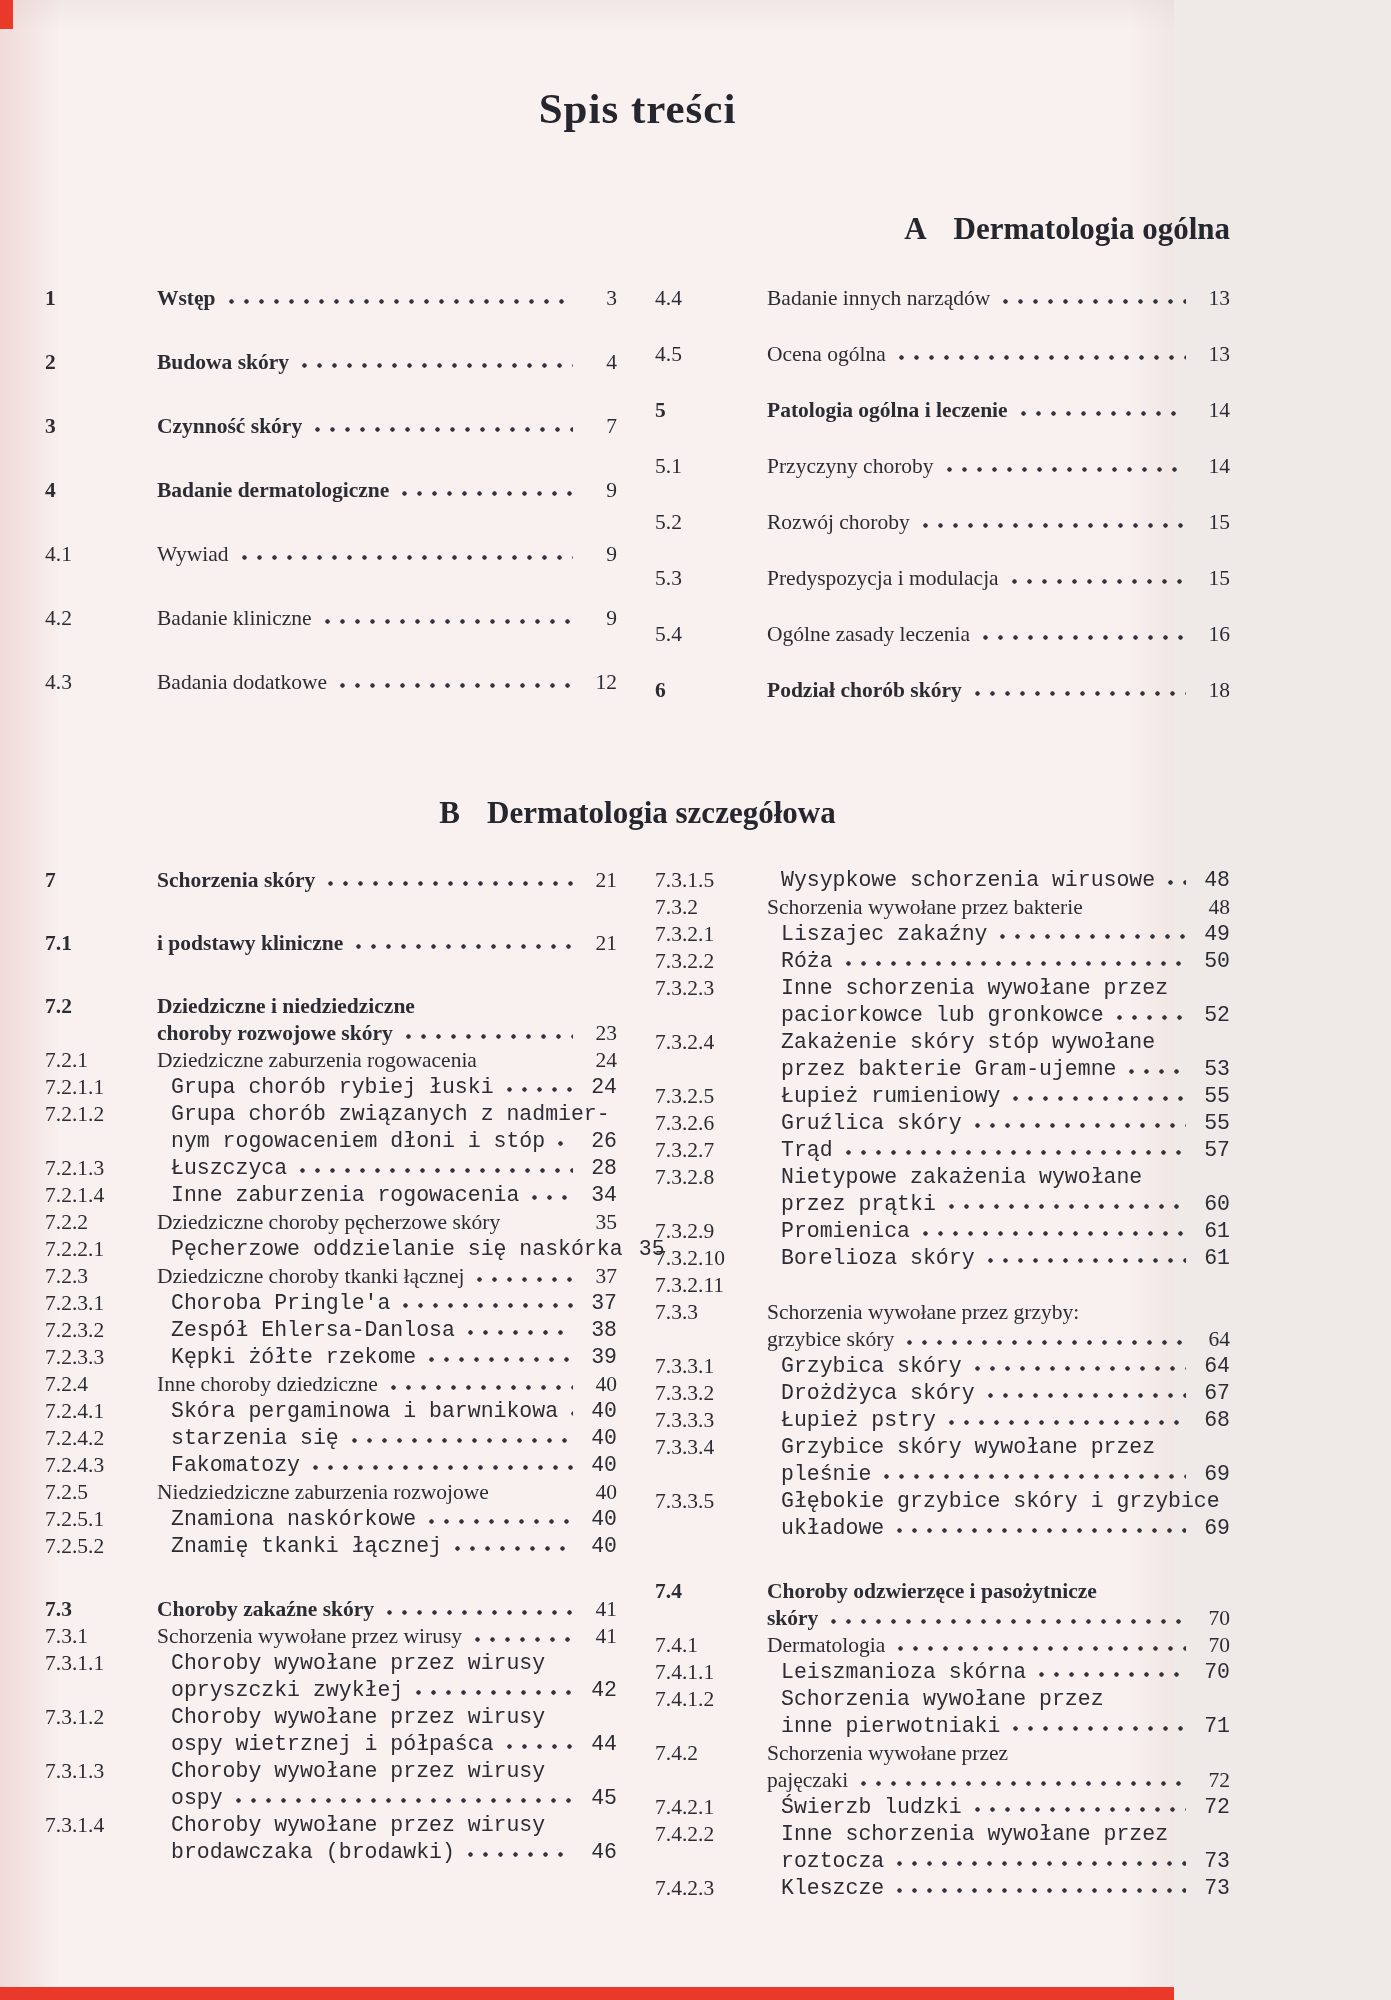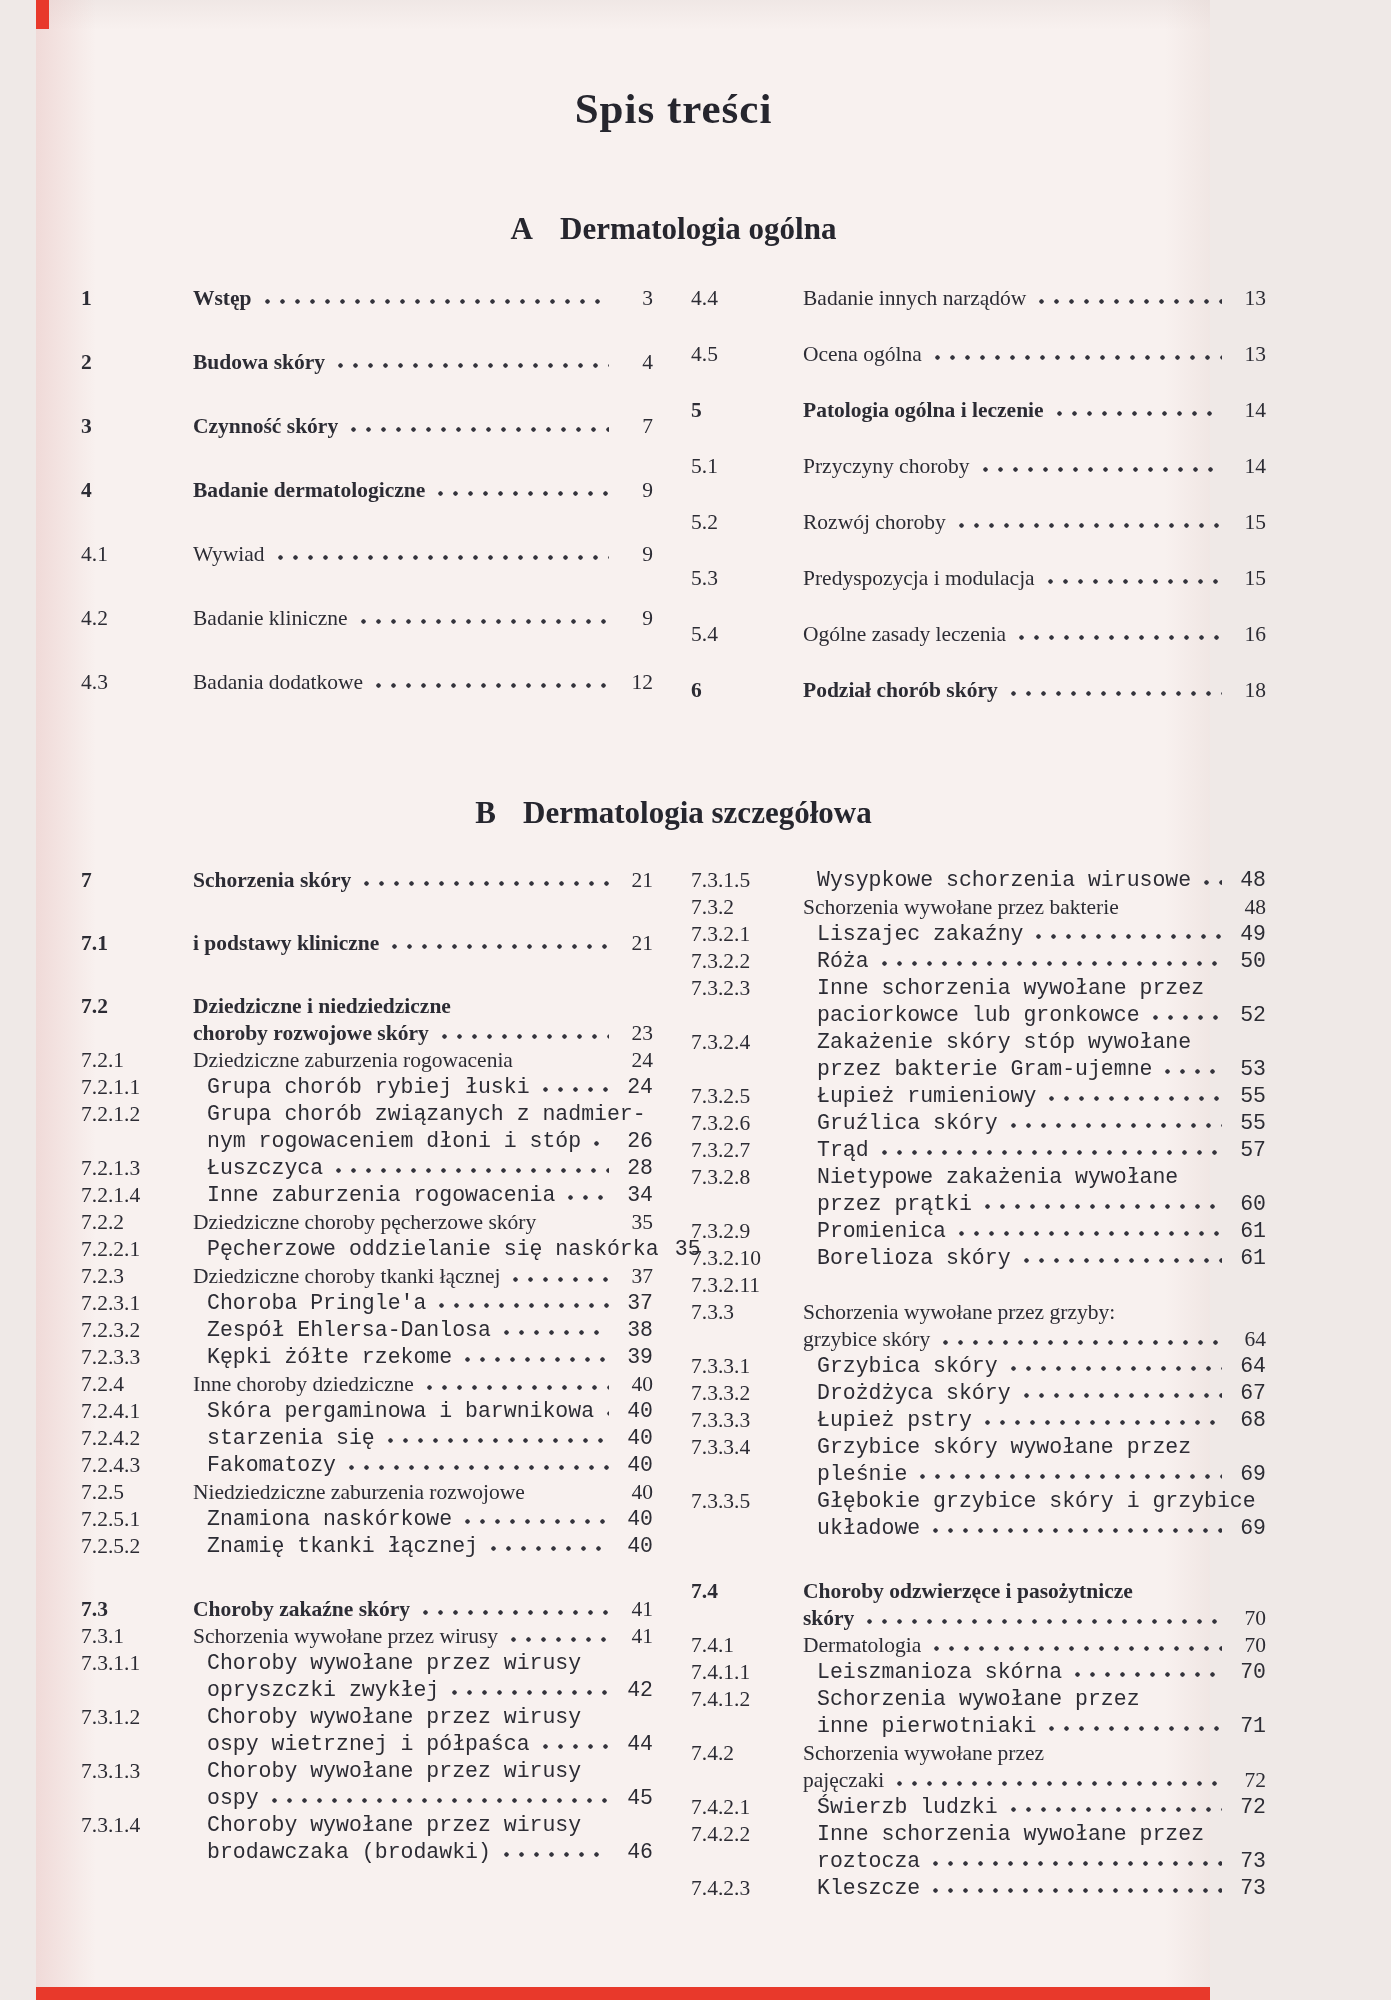--- a/index.html
+++ b/index.html
@@ -10,32 +10,31 @@
     color:#2c2c34;
     overflow:hidden;
   }
   .page{
     position:relative;width:1174px;height:2000px;
     background:
       linear-gradient(90deg, rgba(230,190,188,0.45) 0px, rgba(248,241,239,0) 60px),
       linear-gradient(270deg, rgba(226,210,206,0.35) 0px, rgba(248,241,239,0) 45px),
       linear-gradient(180deg, rgba(233,223,221,0.55) 0px, rgba(248,241,239,0) 30px),
       #f8f1ef;
-    margin-left: 36px;
   }
   .content{position:absolute;left:45px;top:0;width:1185px;}
   h1.title{
     margin:0;padding-top:84px;text-align:center;
     font-size:43px;font-weight:bold;letter-spacing:1px;color:#26262e;
   }
   .sec-head{
     margin:0;text-align:center;font-size:31px;font-weight:bold;color:#26262e;
   }
   .sec-head .sec-letter{margin-right:27px;}
-  #secA .sec-head{margin-top:78px;}
+  #secA .sec-head{margin-top:78px;text-align:right;}
   #secB .sec-head{margin-top:62px;}
   .cols{display:grid;grid-template-columns:572px 1fr;column-gap:38px;}
   #secA .cols{margin-top:38px;}
   #secB .cols{margin-top:36px;}
 
   .entry{display:flex;align-items:flex-start;font-size:21.5px;line-height:27px;}
   .entry.bold{font-weight:bold;}
   .entry .num{flex:0 0 112px;}
   .entry .body{flex:1 1 auto;min-width:0;}
   .body.indent .line{padding-left:14px;font-family:Liberation Mono, monospace;}

